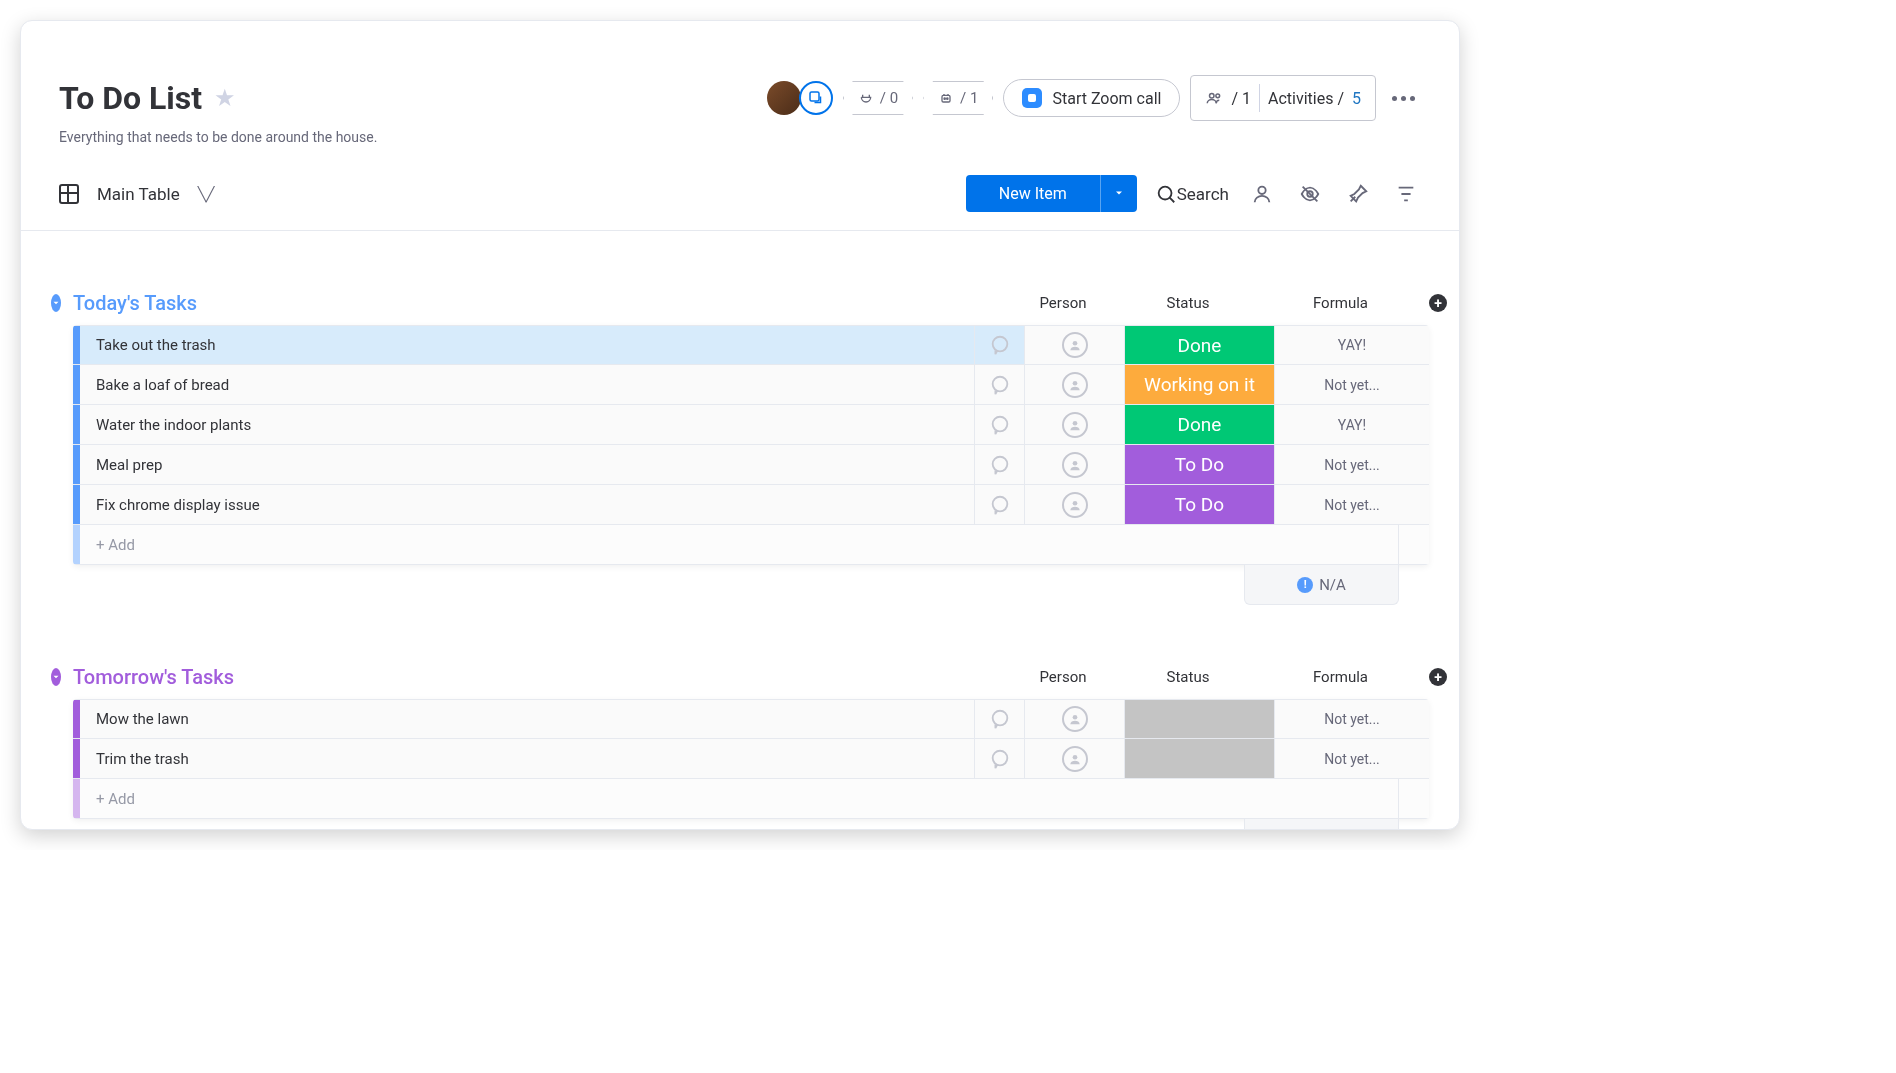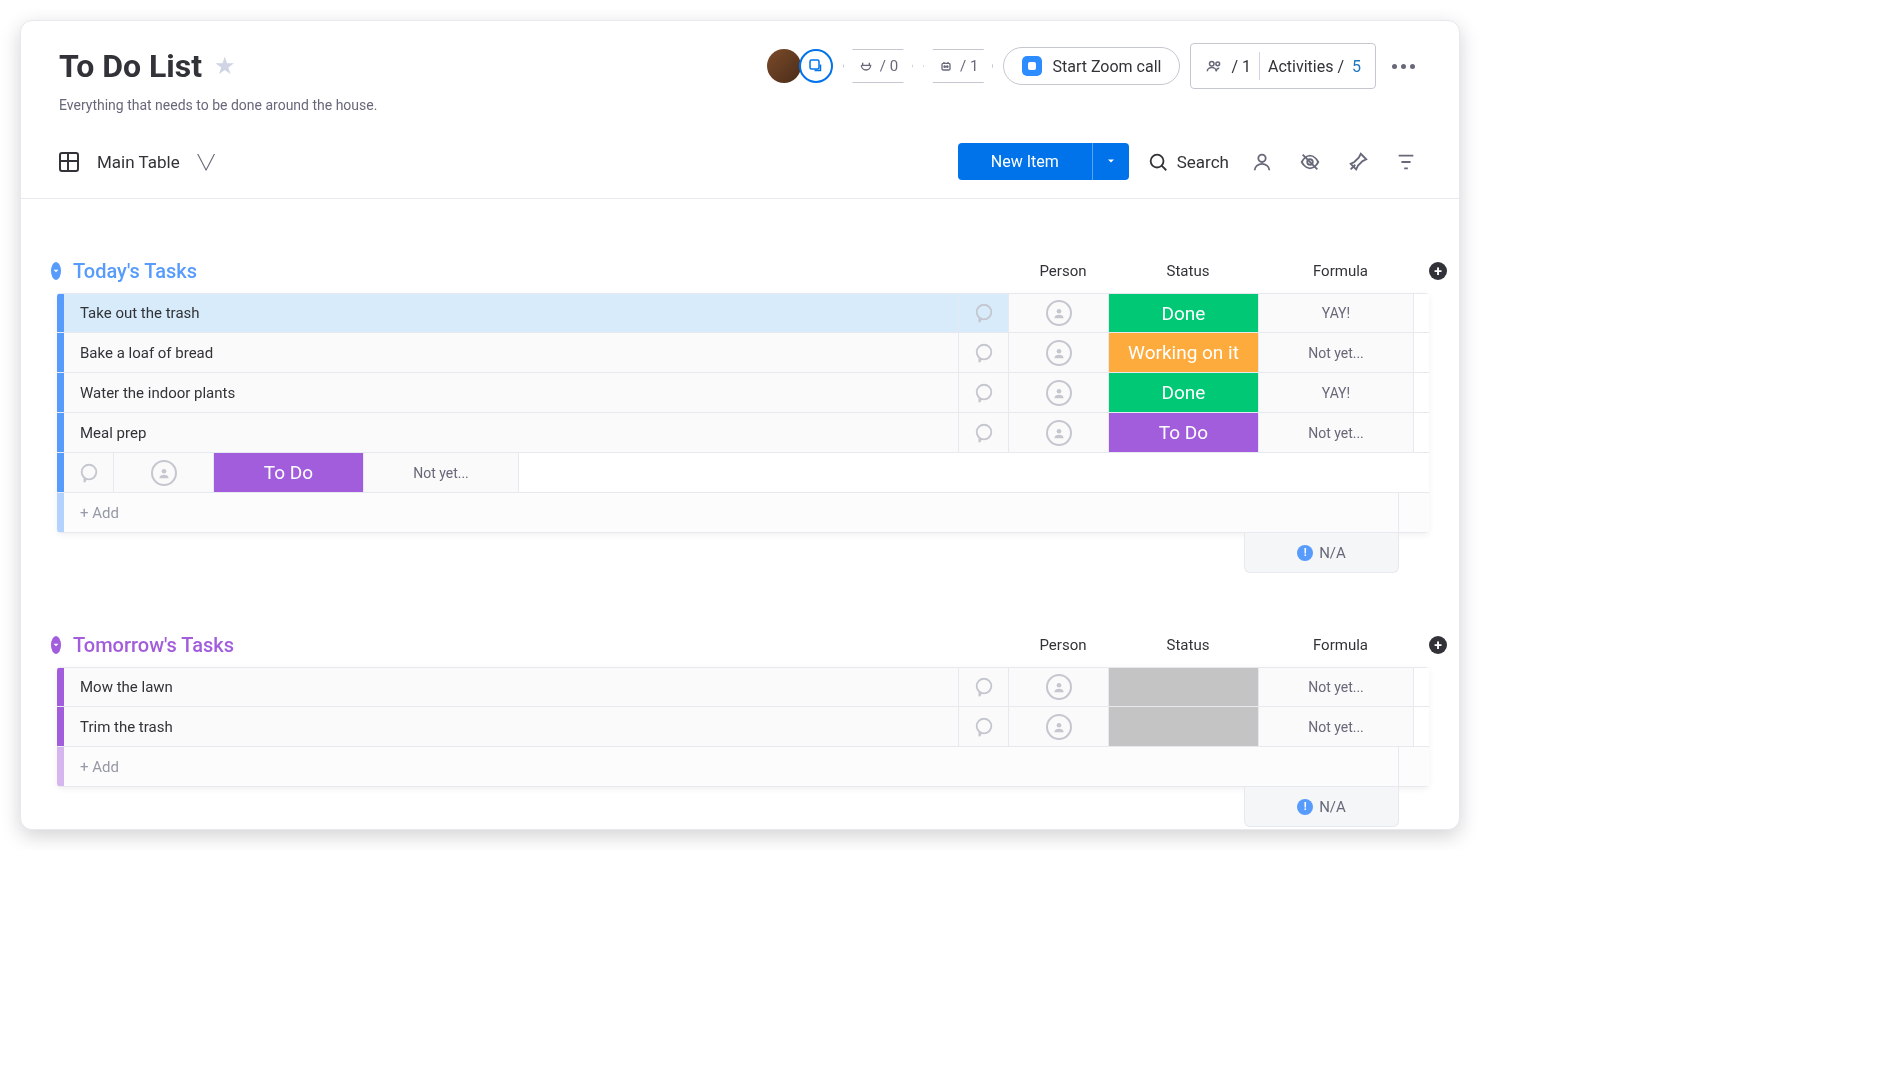--- a/index.html
+++ b/index.html
@@ -21,20 +21,21 @@
   }
 
   
   .hdr {
     padding: 22px 38px 12px 38px;
   }
   .hdr-row1 {
     display: flex;
     align-items: center;
     justify-content: space-between;
+    margin-top: 32px;
   }
   .title-wrap {
     display: flex;
     align-items: center;
     gap: 12px;
   }
   .title {
     font-size: 32px;
     font-weight: 700;
     color: #323338;
@@ -119,21 +120,21 @@
   .tbl-icon::after{top:0;bottom:0;left:6px;width:2px;}
   .chev{font-size:14px;color:#676879;}
   .toolbar-right { display:flex; align-items:center; gap:18px; }
   .new-item-btn {
     display:flex; align-items:center;
     background:#0073ea; color:#fff; border-radius:4px;
     font-size:16px; overflow:hidden;
   }
   .new-item-btn .lbl{padding:9px 33px;}
   .new-item-btn .split{padding:9px 12px;border-left:1px solid rgba(255,255,255,.35);}
-  .search-wrap{display:flex;align-items:center;gap:8px;font-size:17px;color:#323338;}
+  .search-wrap{display:flex;align-items:center;gap:0;font-size:17px;color:#323338;}
   .ico{color:#676879;display:flex;align-items:center;justify-content:center;}
   .ico svg{width:22px;height:22px;}
   .ico-btn{width:30px;height:30px;display:flex;align-items:center;justify-content:center;cursor:pointer;}
 
   
   .content { padding: 60px 30px 30px; }
   .group { margin-bottom: 60px; }
   .group-header {
     display:flex; align-items:center;
     padding: 0 0 10px;
@@ -205,21 +206,21 @@
     margin-right:30px;
     border-top-left-radius:0;border-bottom-left-radius:6px;border-bottom-right-radius:6px;
     border:1px solid #e6e9ef;border-top:none;
   }
   .info-ico{width:16px;height:16px;border-radius:50%;background:#579bfc;color:#fff;font-size:11px;font-weight:700;display:flex;align-items:center;justify-content:center;}
 
   .group-rows{
     box-shadow: 0 2px 6px rgba(0,0,0,.06);
     border-radius: 4px;
     overflow:hidden;
-    margin-left:6px;
+    margin-left:22px;
   }
 
   .blue{background:#579bfc;} .blue-t{color:#579bfc;}
   .purple{background:#a25ddc;} .purple-t{color:#a25ddc;}
   .st-done{background:#00c875;}
   .st-working{background:#fdab3d;}
   .st-todo{background:#a25ddc;}
   .st-empty{background:#c4c4c4;}
 </style>
 </head>
@@ -429,20 +430,21 @@
                   <circle cx="12" cy="9" r="4"></circle>
                   <path d="M4 21c0-4 4-6 8-6s8 2 8 6z"></path>
                 </svg>
               </span>
             </span>
             <span class="cell status st-todo">To Do</span>
             <span class="cell formula">Not yet...</span>
           </div>
           <div class="row">
             <span class="row-bar blue"></span>
+            <span class="row-name">Fix chrome display issue</span>
             <span class="row-chat">
               <svg class="chat-ico" viewBox="0 0 24 24">
                 <circle cx="12" cy="11" r="8"></circle>
                 <path d="M9 18l-2 4 0-4" fill="none" stroke="#c5c7d0" stroke-width="2"></path>
               </svg>
             </span>
             <span class="cell person">
               <span class="person-ico">
                 <svg viewBox="0 0 24 24">
                   <circle cx="12" cy="9" r="4"></circle>

